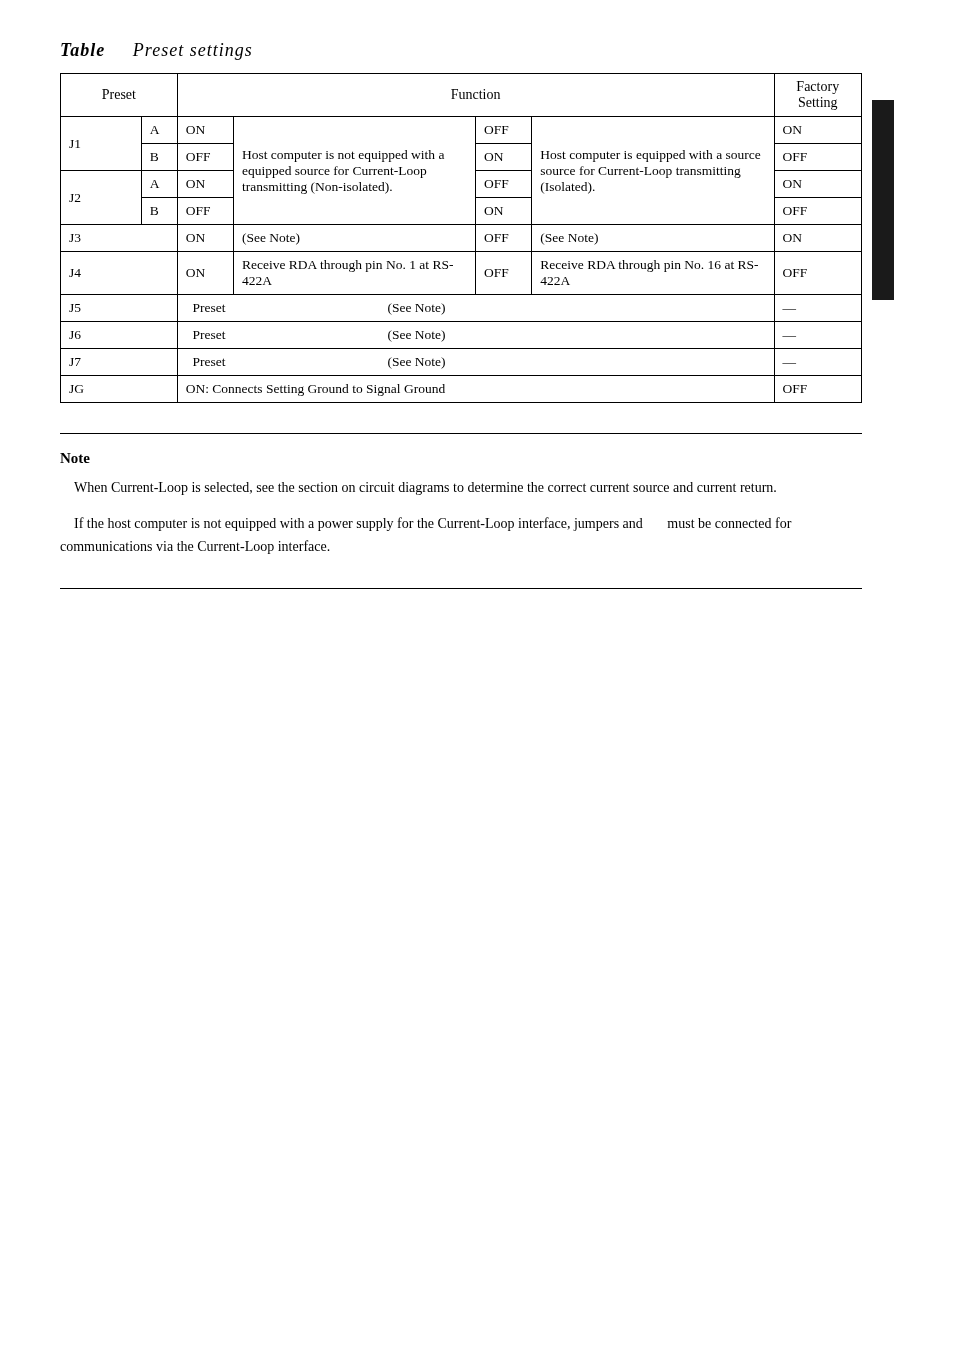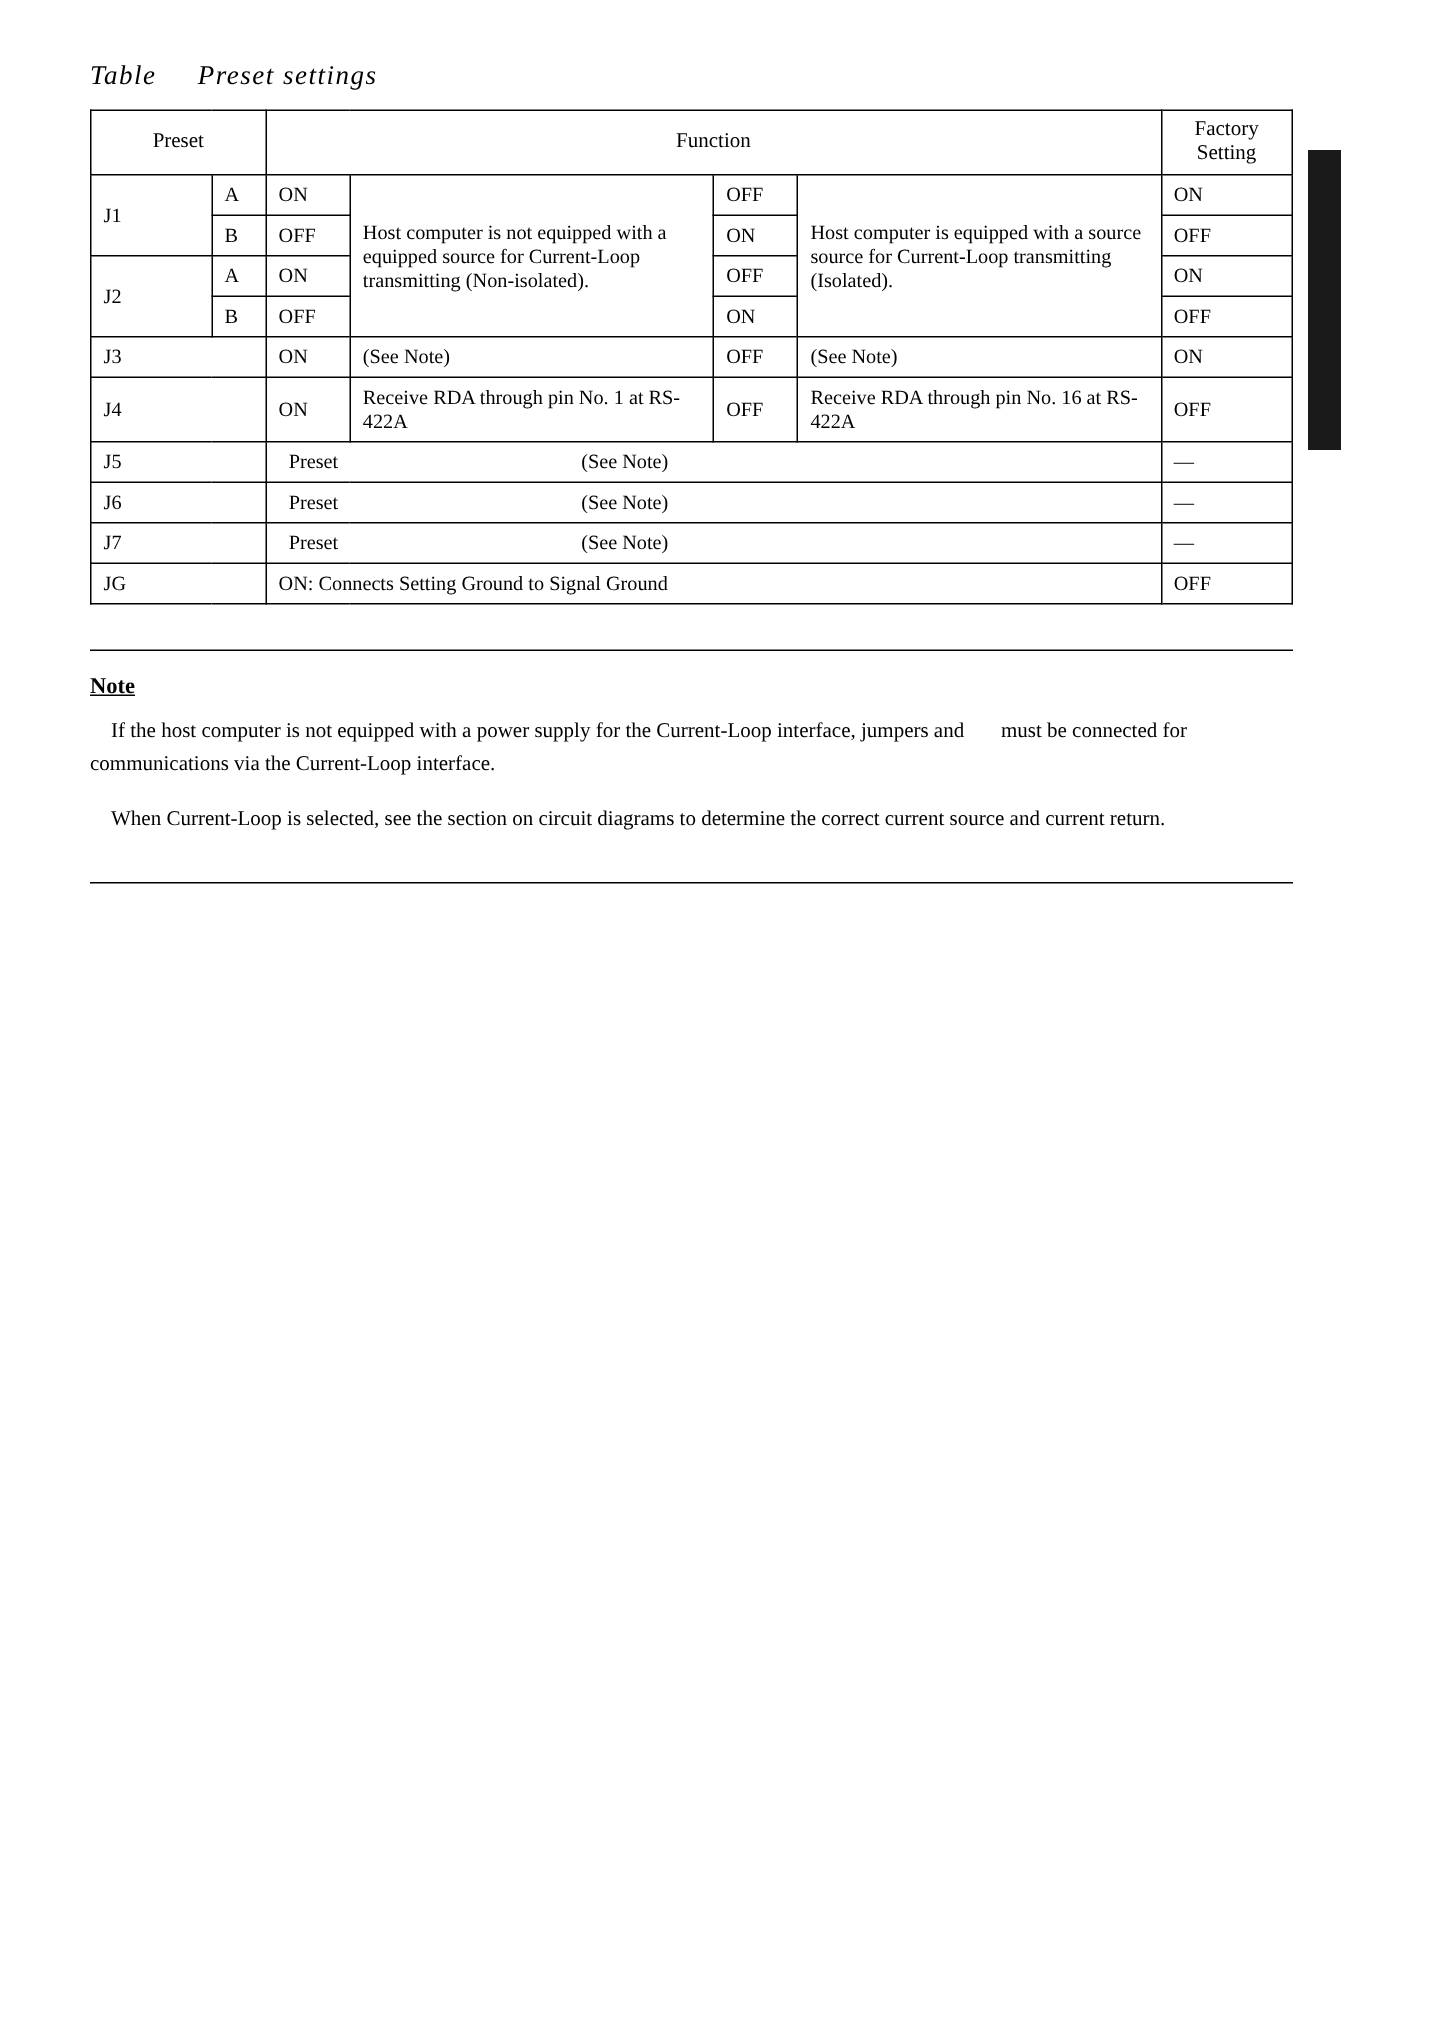--- a/index.html
+++ b/index.html
@@ -20,21 +20,21 @@
 
     .page-title {
       font-size: 18px;
       font-style: italic;
       font-weight: normal;
       margin-bottom: 12px;
       letter-spacing: 1px;
     }
 
     .page-title span.table-word {
-      font-weight: normal;
+      font-weight: bold;
     }
 
     table.jumper-table {
       width: 100%;
       border-collapse: collapse;
       border: 1.5px solid #000;
       margin-bottom: 30px;
     }
 
     table.jumper-table th,
@@ -70,21 +70,20 @@
       border-top: 1.5px solid #000;
       border-bottom: 1.5px solid #000;
       padding: 16px 0;
       margin-top: 20px;
     }
 
     .note-title {
       font-weight: bold;
       font-size: 15px;
       margin-bottom: 10px;
-      text-decoration: underline;
     }
 
     .note-text {
       font-size: 14px;
       line-height: 1.6;
       margin-bottom: 14px;
       text-align: left;
     }
 
     .note-text-indent2 {
@@ -207,23 +206,23 @@
           <td colspan="2" class="center-text col-jumper">JG</td>
           <td colspan="4">ON: Connects Setting Ground to Signal Ground</td>
           <td class="center-text col-factory">OFF</td>
         </tr>
       </tbody>
     </table>
 
     <div class="note-section">
       <p class="note-title">Note</p>
       <p class="note-text">
+        &nbsp;&nbsp;&nbsp;&nbsp;When Current-Loop is selected, see the section on circuit diagrams to determine the correct current source and current return.
+      </p>
+      <p class="note-text">
         &nbsp;&nbsp;&nbsp;&nbsp;If the host computer is not equipped with a power supply for the Current-Loop interface, jumpers and &nbsp;&nbsp;&nbsp;&nbsp;&nbsp; must be connected for communications via the Current-Loop interface.
       </p>
-      <p class="note-text">
-        &nbsp;&nbsp;&nbsp;&nbsp;When Current-Loop is selected, see the section on circuit diagrams to determine the correct current source and current return.
-      </p>
     </div>
 
   </div>
 
   <div class="right-tab"></div>
 </div>
 
 </body></html>

